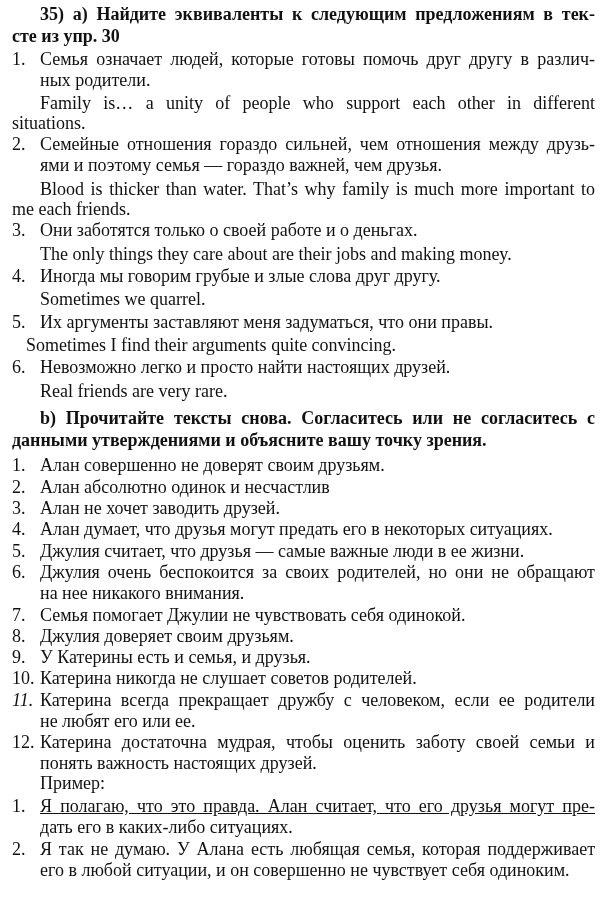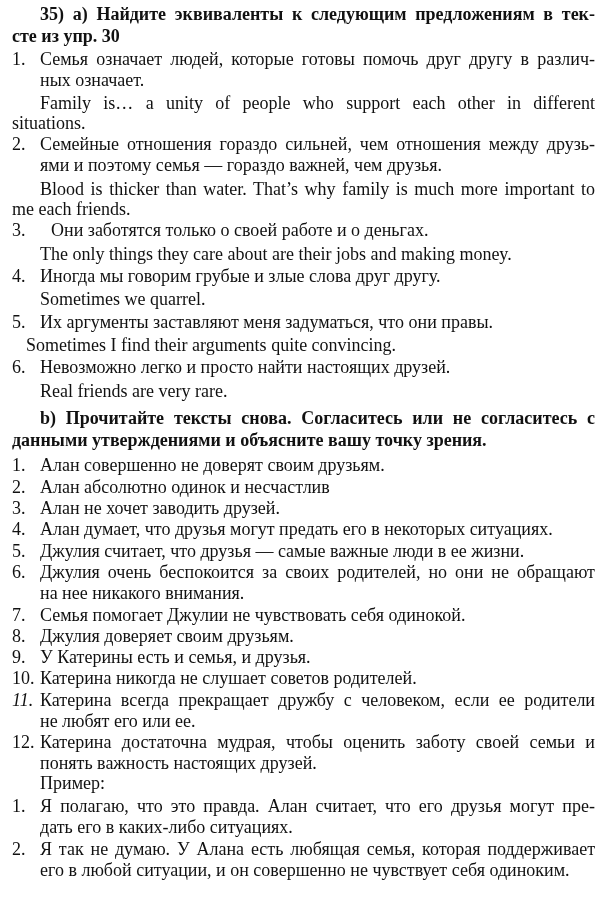--- a/index.html
+++ b/index.html
@@ -13,36 +13,36 @@
 </head>
 <body>
 
 <div class="ln b just" style="top:4px;left:40px;width:555px;">35) a) Найдите эквиваленты к следующим предложениям в тек-</div>
 <div class="ln b" style="top:26px;left:12px;">сте из упр. 30</div>
 
 <div class="ln" style="top:49px;">
   <span class="num">1.</span>
 </div>
 <div class="ln just" style="top:49px;left:40px;width:555px;">Семья означает людей, которые готовы помочь друг другу в различ-</div>
-<div class="ln" style="top:70px;left:40px;">ных означает.</div>
+<div class="ln" style="top:70px;left:40px;">ных родители.</div>
 <div class="ln just" style="top:93px;left:40px;width:555px;">Family is… a unity of people who support each other in different</div>
 <div class="ln" style="top:113px;left:12px;">situations.</div>
 
 <div class="ln" style="top:134px;">
   <span class="num">2.</span>
 </div>
 <div class="ln just" style="top:134px;left:40px;width:555px;">Семейные отношения гораздо сильней, чем отношения между друзь-</div>
 <div class="ln" style="top:155px;left:40px;">ями и поэтому семья — гораздо важней, чем друзья.</div>
 <div class="ln just" style="top:179px;left:40px;width:555px;">Blood is thicker than water. That’s why family is much more important to</div>
 <div class="ln" style="top:199px;left:12px;">me each friends.</div>
 
 <div class="ln" style="top:220px;">
   <span class="num">3.</span>
 </div>
-<div class="ln" style="top:220px;left:51px;">Они заботятся только о своей работе и о деньгах.</div>
+<div class="ln" style="top:220px;left:40px;">Они заботятся только о своей работе и о деньгах.</div>
 <div class="ln" style="top:244px;left:40px;">The only things they care about are their jobs and making money.</div>
 
 <div class="ln" style="top:266px;">
   <span class="num">4.</span>
 </div>
 <div class="ln" style="top:266px;left:40px;">Иногда мы говорим грубые и злые слова друг другу.</div>
 <div class="ln" style="top:289px;left:40px;">Sometimes we quarrel.</div>
 
 <div class="ln" style="top:312px;">
   <span class="num">5.</span>
@@ -85,18 +85,18 @@
     <div class="ln just" style="top: 690px; left: 40px; width: 555px;">Катерина всегда прекращает дружбу с человеком, если ее родители</div>
     <div class="ln" style="top: 711px; left: 40px;">не любят его или ее.</div>
     <div class="ln" style="top: 732px; left: 12px;">12.</div>
     <div class="ln just" style="top: 732px; left: 40px; width: 555px;">Катерина достаточна мудрая, чтобы оценить заботу своей семьи и</div>
     <div class="ln" style="top: 753px; left: 40px;">понять важность настоящих друзей.</div>
   </div>
 
 <div class="ln" style="top:773px;left:40px;">Пример:</div>
 <div id="ex-list">
     <div class="ln" style="top: 796px; left: 12px;">1.</div>
-    <div class="ln just" style="top: 796px; left: 40px; width: 555px;">Я полагаю, что это правда. Алан считает, что его друзья могут пре-</div>
+    <div class="ln just" style="top: 796px; left: 40px; width: 555px; text-decoration: underline;">Я полагаю, что это правда. Алан считает, что его друзья могут пре-</div>
     <div class="ln" style="top: 817px; left: 40px;">дать его в каких-либо ситуациях.</div>
     <div class="ln" style="top: 839px; left: 12px;">2.</div>
     <div class="ln just" style="top: 839px; left: 40px; width: 555px;">Я так не думаю. У Алана есть любящая семья, которая поддерживает</div>
     <div class="ln" style="top: 860px; left: 40px;">его в любой ситуации, и он совершенно не чувствует себя одиноким.</div>
   </div>
 
 </body></html>

